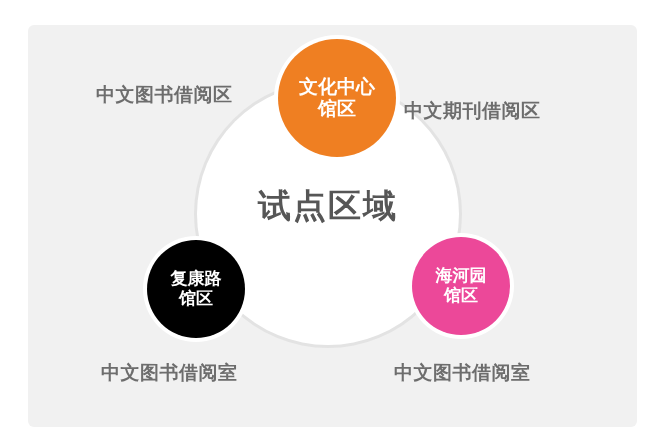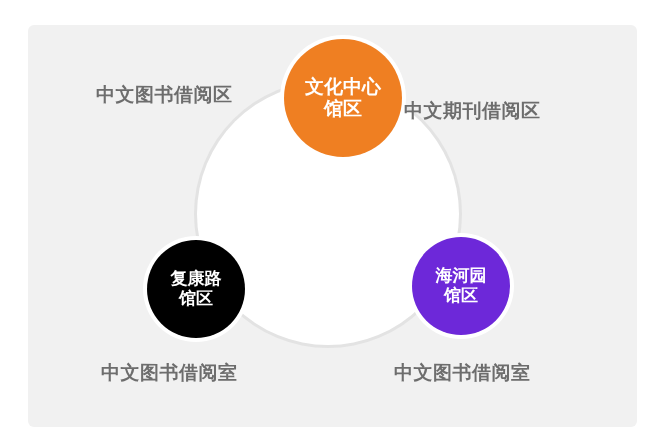--- a/index.html
+++ b/index.html
@@ -66,21 +66,21 @@
     align-items: center;
     justify-content: center;
     text-align: center;
     color: #ffffff;
     font-weight: bold;
     line-height: 1.18;
     box-shadow: 0 0 0 4px #ffffff;
   }
 
   .node-top {
-    left: 284px;
+    left: 278px;
     top: 39px;
     width: 118px;
     height: 118px;
     font-size: 19px;
   }
 
   .node-left {
     left: 147px;
     top: 240px;
     width: 98px;
@@ -118,32 +118,33 @@
 </style>
 </head>
 <body>
 
 <div id="slide">
 
   <div class="panel" style="background: rgb(241, 241, 241);"></div>
 
   <div class="hub-circle" style="background: rgb(255, 255, 255); box-shadow: rgb(227, 227, 227) 0px 0px 0px 3px;"></div>
 
+  <div class="hub-label" style="color: rgb(86, 86, 86);">试点区域</div>
 
   <div class="node node-top" style="background: rgb(239, 127, 34);">
     <span class="node-text">文化中心
 馆区</span>
   </div>
 
   <div class="node node-left" style="background: #000000;">
     <span class="node-text">复康路
 馆区</span>
   </div>
 
-  <div class="node node-right" style="background: #6d28d9;">
+  <div class="node node-right" style="background: #ec4899;">
     <span class="node-text">海河园
 馆区</span>
   </div>
 
   <div class="caption caption-tl" style="color: rgb(109, 109, 109);">中文图书借阅区</div>
 
   <div class="caption caption-tr" style="color: rgb(109, 109, 109);">中文期刊借阅区</div>
 
   <div class="caption caption-bl" style="color: rgb(109, 109, 109);">中文图书借阅室</div>
 

